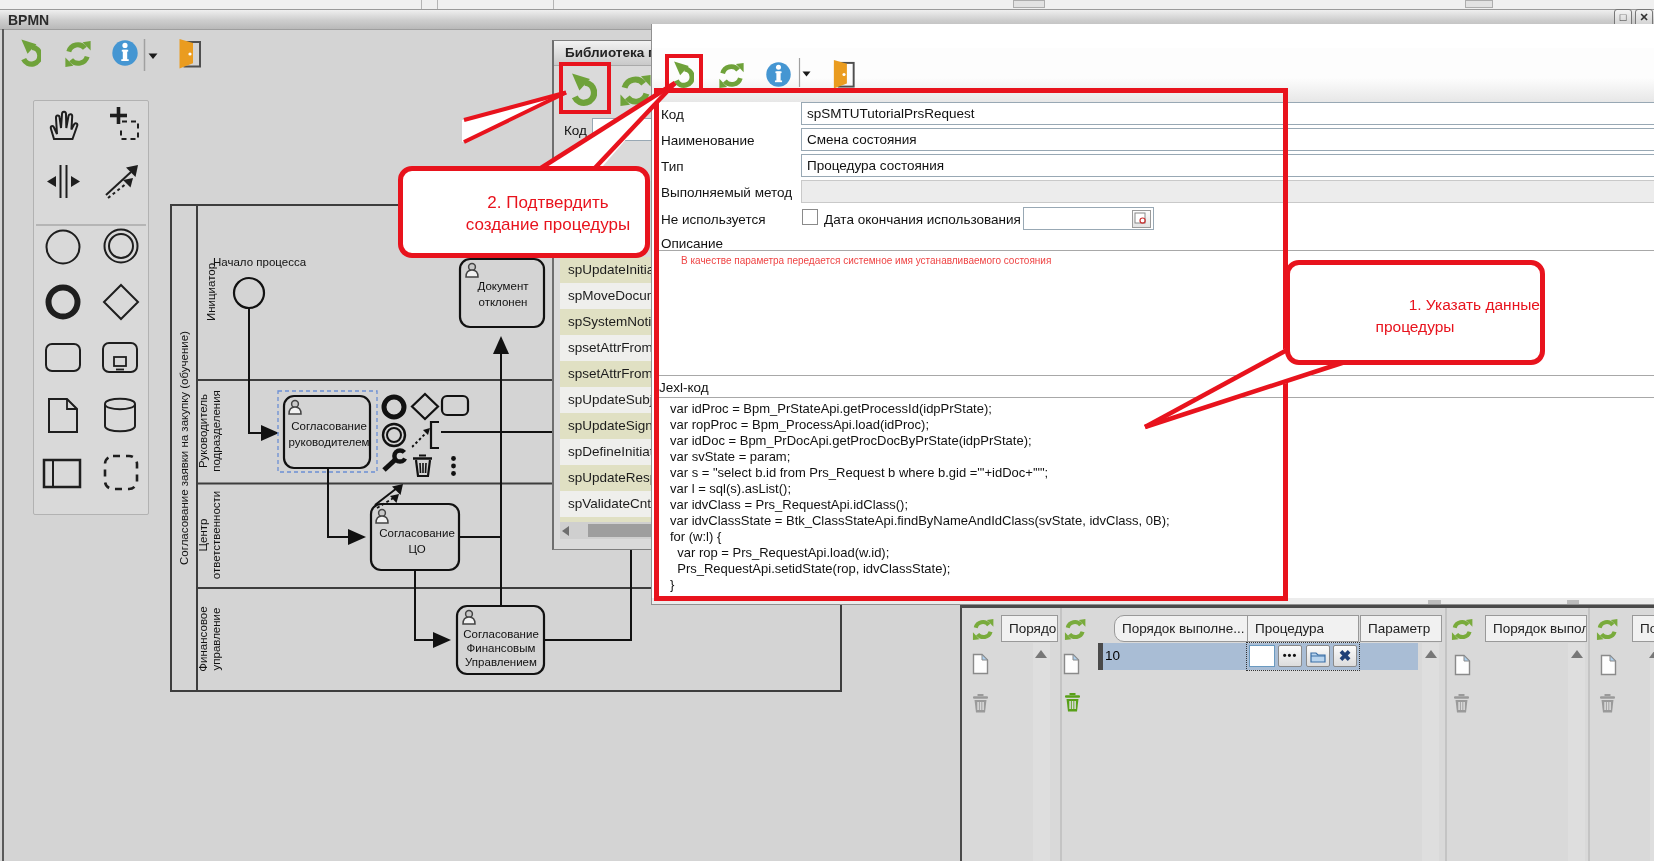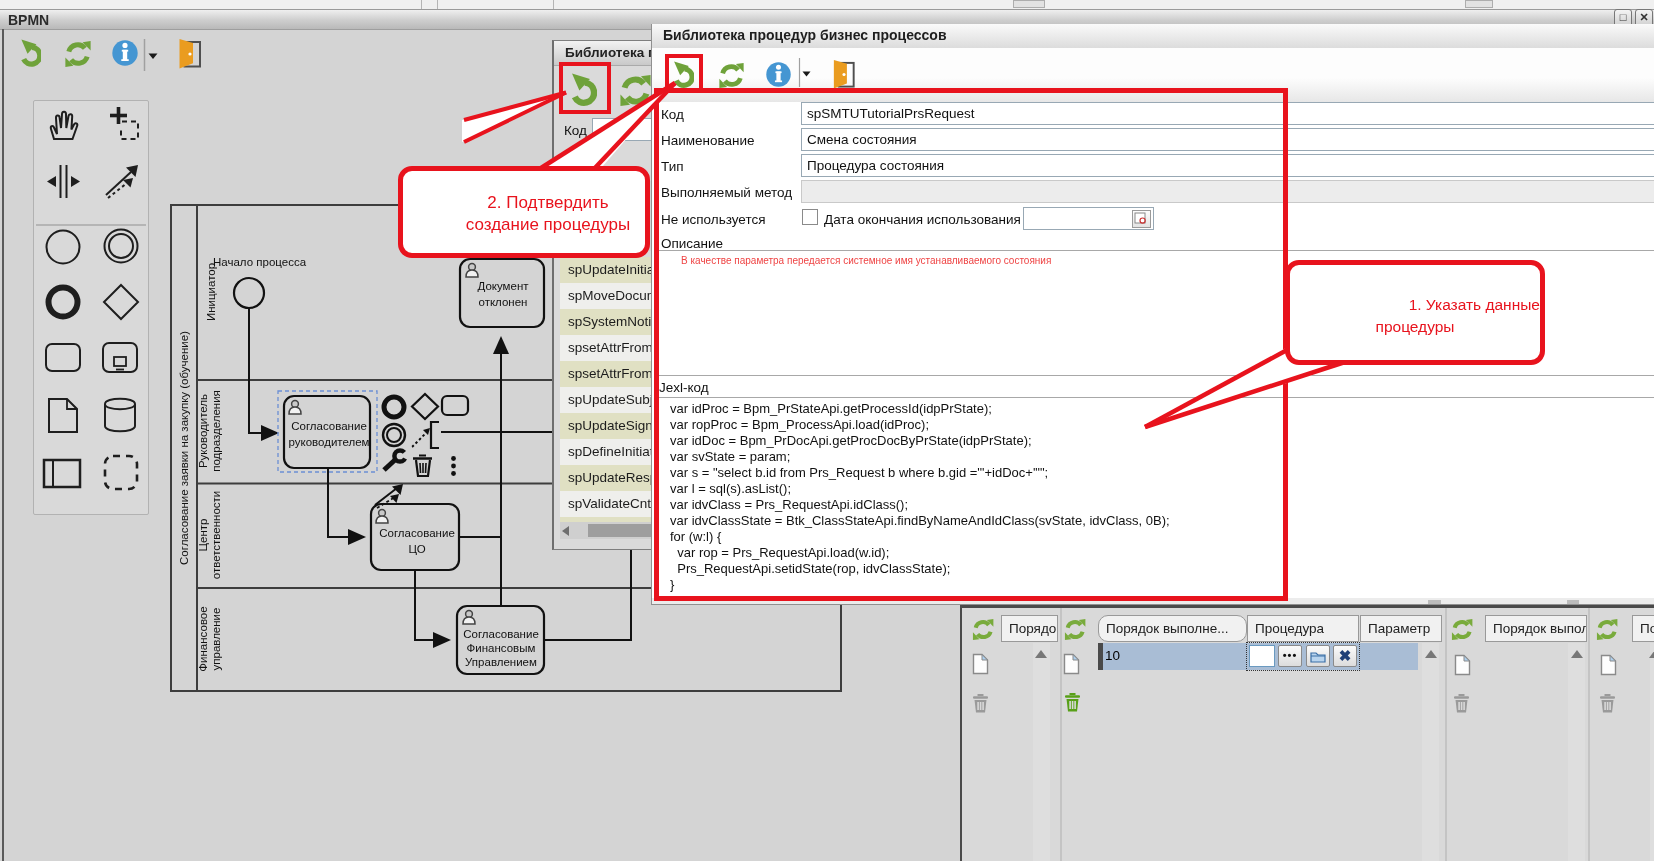--- a/index.html
+++ b/index.html
@@ -262,23 +262,20 @@
   <div class="lrow yrow" style="top:424px;">spUpdateRespon</div>
   <div class="lrow wrow" style="top:450px;">spValidateCntCo</div>
   <div class="lrow yrow" style="top:476px;height:5px;"></div>
   <div style="position:absolute;left:6px;top:481px;width:270px;height:17px;background:#cfcfcf;">
     <div style="position:absolute;left:2px;top:4px;width:0;height:0;border-top:5px solid transparent;border-bottom:5px solid transparent;border-right:7px solid #6e6e6e;"></div>
     <div style="position:absolute;left:28px;top:2px;width:230px;height:13px;background:#9e9e9e;"></div>
   </div>
 </div>
 
 <div class="abs" id="dialog">
-  <div class="abs" id="dlgtitle">
-      <span>Библиотека процедур бизнес процессов</span>
-    </div>
   <div class="abs" id="dlgtoolbar">
     <svg width="220" height="46" viewBox="0 0 220 46" style="position:absolute;left:0;top:7px;">
       <use href="#ic-undo" x="21" y="6" width="21" height="27"></use>
       <use href="#ic-refresh" x="66" y="8" width="27" height="25"></use>
       <use href="#ic-info" x="114" y="7" width="25" height="25"></use>
       <line x1="147.5" y1="3" x2="147.5" y2="32" stroke="#a0a0a0" stroke-width="1.2"></line>
       <polygon points="150.5,16.5 158.5,16.5 154.5,21.5" fill="#1a1a1a"></polygon>
       <use href="#ic-door" x="181" y="5" width="22" height="29"></use>
     </svg>
   </div>
@@ -362,21 +359,21 @@
         <use href="#trashg" x="104" y="87"></use>
       </g>
     <g fill="#9a9a9a">
         <use href="#trashg" x="493" y="88"></use>
       </g>
     <g fill="#9a9a9a">
         <use href="#trashg" x="639" y="88"></use>
       </g>
   </svg>
   <div class="hdrcell" style="left:39px;width:57px;">Порядок</div>
-  <div class="hdrcell" style="left:136px;width:149px;border-radius:10px;">Порядок выполне...</div>
+  <div class="hdrcell" style="left:152px;width:149px;border-radius:10px;">Порядок выполне...</div>
   <div class="hdrcell" style="left:285px;width:112px;">Процедура</div>
   <div class="hdrcell" style="left:398px;width:82px;">Параметр</div>
   <div class="hdrcell" style="left:523px;width:102px;">Порядок выполн</div>
   <div class="hdrcell" style="left:670px;width:24px;border-right:none;">Пор</div>
   <div class="sep" style="left:98px;"></div>
   <div class="sep" style="left:483px;"></div>
   <div class="sep" style="left:626px;"></div>
 
   <div style="position:absolute;left:136px;top:35px;width:320px;height:27px;background:#a9bdd5;"></div>
   <div style="position:absolute;left:136px;top:35px;width:5px;height:27px;background:#4a4a4a;"></div>

